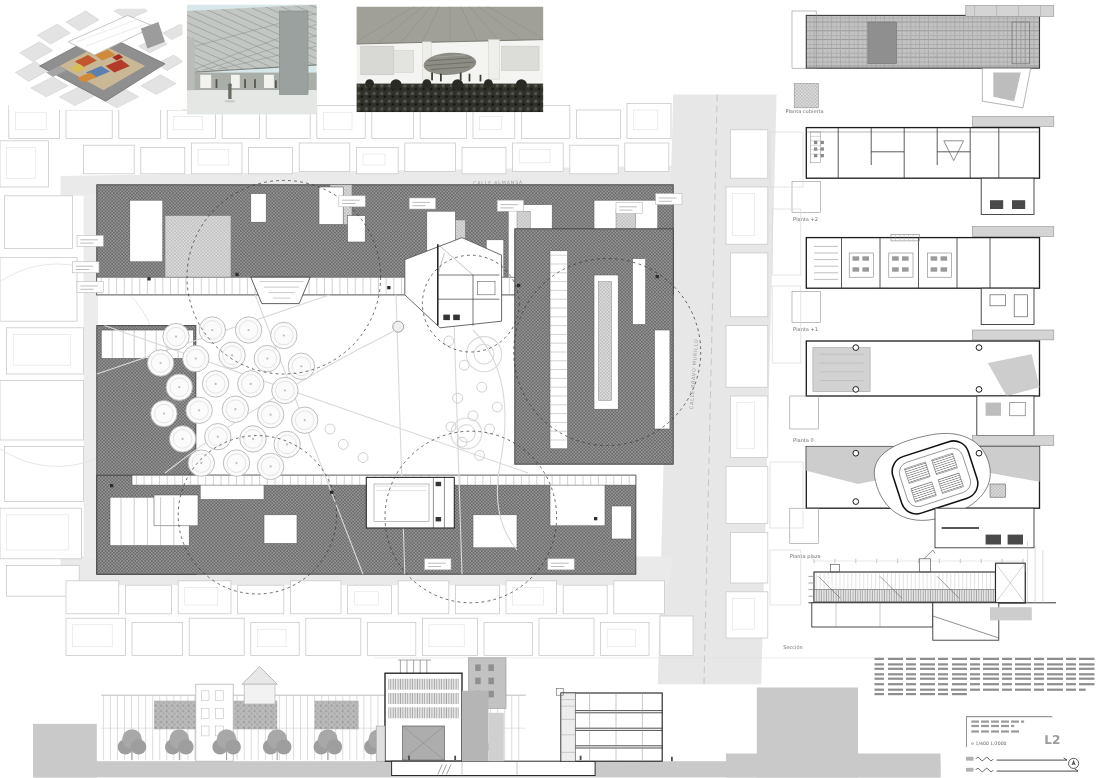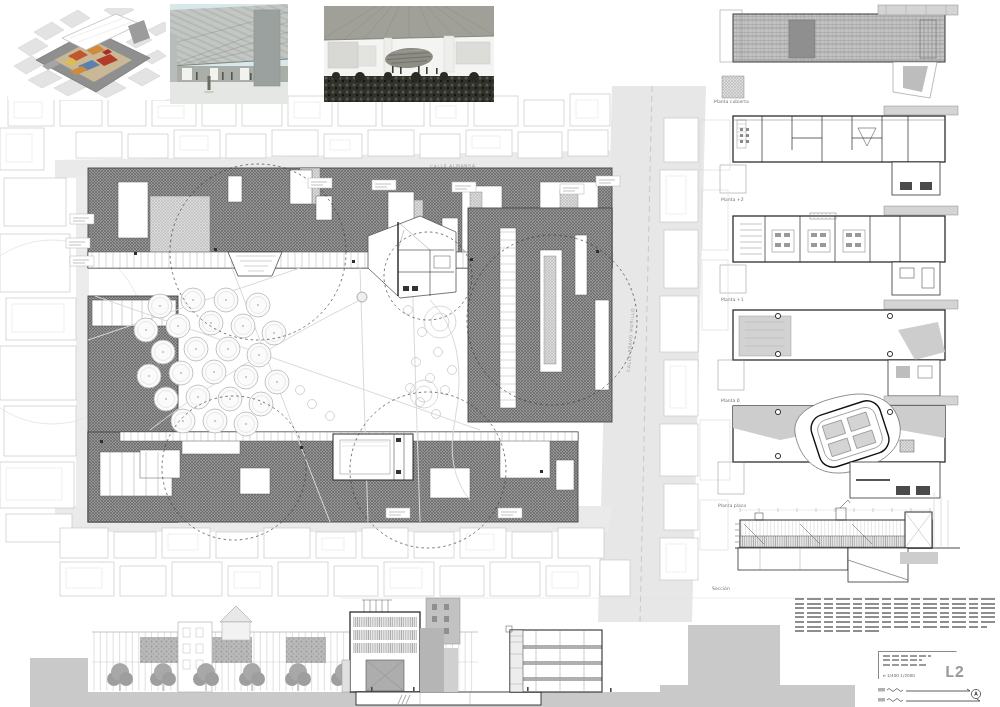--- a/index.html
+++ b/index.html
@@ -12,21 +12,21 @@
   
   .parablock{width:200px;}
   .parablock .ln{height:2.1px;margin:0 0 2.5px 0;
     background:repeating-linear-gradient(90deg,#8e8e8e 0 9px,rgba(0,0,0,0) 9px 12px,#8e8e8e 12px 26px,rgba(0,0,0,0) 26px 29px);}
   
   .stamp{width:88px;height:28px;border:1px solid #8a8a8a;position:relative;background:#fff;
          clip-path:polygon(0 0,78px 0,88px 10px,88px 28px,0 28px);}
   .stamp .sline{height:2px;margin:2.5px 4px 0 4px;background:repeating-linear-gradient(90deg,#9a9a9a 0 7px,rgba(0,0,0,0) 7px 9px);}
   .stamp .row{position:absolute;left:4px;bottom:2px;right:3px;display:flex;align-items:flex-end;justify-content:space-between;}
   .scaletxt{font-size:4.2px;color:#666;}
-  .sheetcode{font-size:16px;font-weight:bold;color:#9b9b9b;line-height:10px;font-family:Liberation Mono, monospace;}
+  .sheetcode{font-size:11px;font-weight:bold;color:#9b9b9b;line-height:10px;}
 </style>
 </head>
 <body>
 
 <div class="sheet">
 
 <svg class="abs" style="left:0;top:0" width="1000" height="707" viewBox="0 0 1000 707">
 <defs>
   <pattern id="hatchDark" width="3" height="3" patternUnits="userSpaceOnUse">
     <rect width="3" height="3" fill="#969696"></rect>

